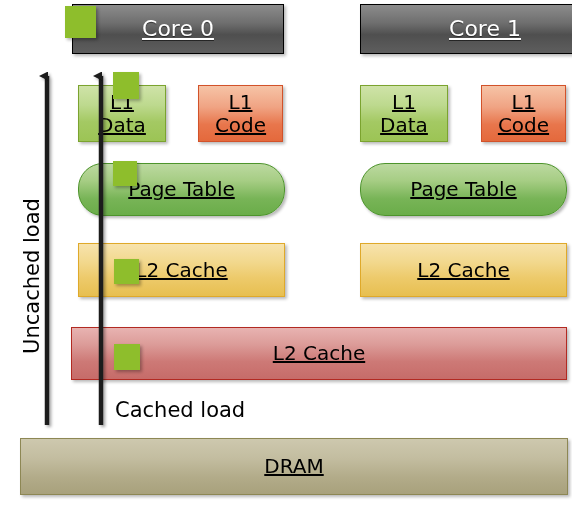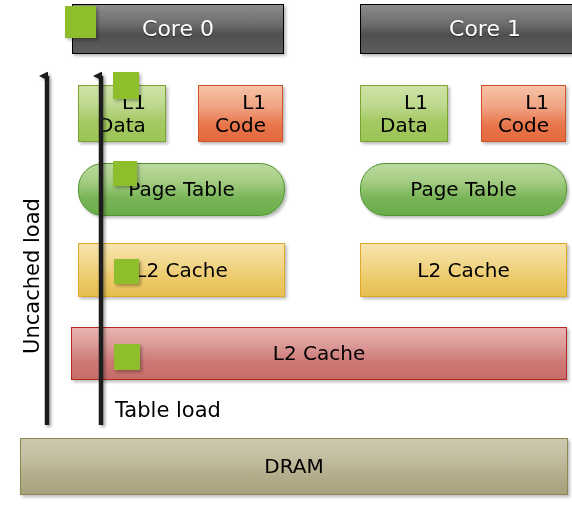--- a/index.html
+++ b/index.html
@@ -18,27 +18,28 @@
     overflow: hidden;
   }
 
   
   .box {
     position: absolute;
     box-sizing: border-box;
     display: flex;
     align-items: center;
     justify-content: center;
-    text-align: right;
+    text-align: center;
     font-size: 20px;
     line-height: 1.12;
     color: #000000;
     border-width: 1px;
     border-style: solid;
     box-shadow: 2px 2px 3px rgba(0,0,0,0.28);
+    text-decoration: underline;
   }
 
   .box .lbl { white-space: pre-line; }
 
   
   .core {
     background: linear-gradient(to bottom, #8c8c8c 0%, #6e6e6e 38%, #4f4f4f 62%, #5e5e5e 100%);
     border-color: #000000;
     color: #ffffff;
     font-size: 22px;
@@ -195,15 +196,15 @@
   <div class="marker" style="left:113px; top:72px; width:26px; height:27px;"></div>
 
   <div class="marker" style="left:113px; top:161px; width:24px; height:25px;"></div>
 
   <div class="marker" style="left:114px; top:259px; width:25px; height:25px;"></div>
 
   <div class="marker" style="left:114px; top:344px; width:26px; height:26px;"></div>
 
   <div class="vlabel" style="left:-48px; top:264px; width:160px; text-align:center; transform:rotate(-90deg);">Uncached load</div>
 
-  <div class="hlabel" style="left:115px; top:398px;">Table load</div>
+  <div class="hlabel" style="left:115px; top:398px;">Cached load</div>
 
 </div>
 
 </body></html>

